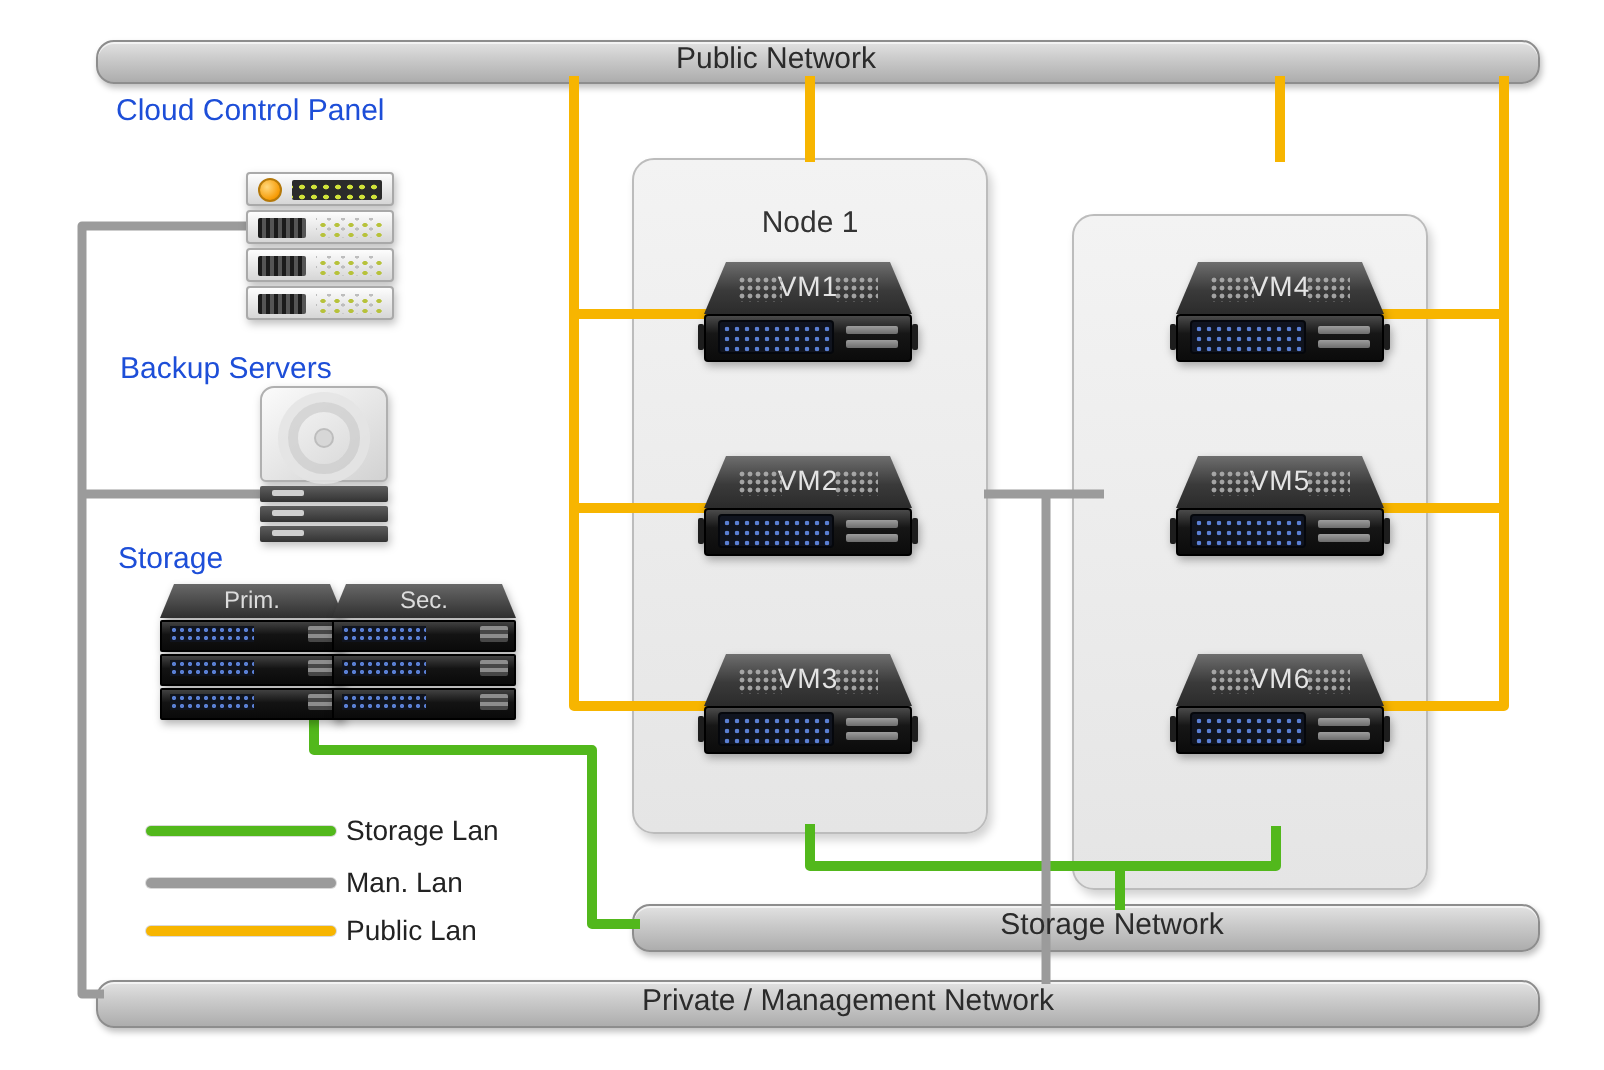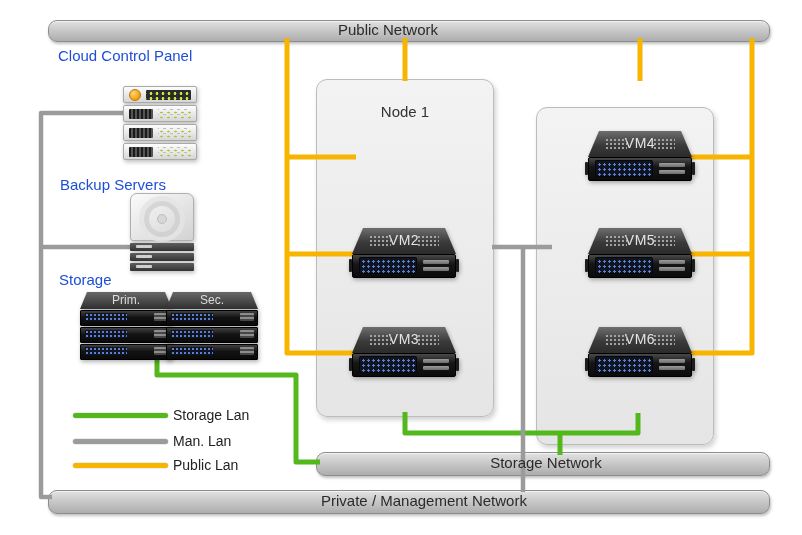--- a/index.html
+++ b/index.html
@@ -127,21 +127,21 @@
 </style>
 </head>
 <body>
 
 <div class="stage">
 
   <div class="bar" style="left:48px;top:20px;width:720px;height:20px;"></div>
   <div class="bar-text" style="left:48px;top:20px;width:680px;line-height:20px;">Public Network</div>
 
   <div class="bar" style="left:316px;top:452px;width:452px;height:22px;"></div>
-  <div class="bar-text" style="left:320px;top:452px;width:452px;line-height:22px;">Storage Network</div>
+  <div class="bar-text" style="left:330px;top:452px;width:452px;line-height:22px;">Storage Network</div>
 
   <div class="bar" style="left:48px;top:490px;width:720px;height:22px;"></div>
   <div class="bar-text" style="left:64px;top:490px;width:720px;line-height:22px;">Private / Management Network</div>
 
   <div class="node" style="left:316px;top:79px;">
     <div class="node-title">Node 1</div>
   </div>
   <div class="node" style="left:536px;top:79px;margin-top:28px;">
     <div class="node-title">Node 2</div>
   </div>
@@ -209,20 +209,30 @@
     <div class="stack-unit"></div>
     <div class="stack-unit"></div>
   </div>
   <div class="stack" style="left:166px;top:292px;">
     <div class="stack-cap">Sec.</div>
     <div class="stack-unit"></div>
     <div class="stack-unit"></div>
     <div class="stack-unit"></div>
   </div>
 
+  <div class="vm" style="left:352px;top:131px;">
+    <div class="vm-cap">VM1</div>
+    <div class="vm-body">
+        <span class="vm-leds"></span>
+        <span class="vm-drives">
+          <i></i>
+          <i></i>
+        </span>
+      </div>
+  </div>
   <div class="vm" style="left:352px;top:228px;">
     <div class="vm-cap">VM2</div>
     <div class="vm-body">
         <span class="vm-leds"></span>
         <span class="vm-drives">
           <i></i>
           <i></i>
         </span>
       </div>
   </div>

